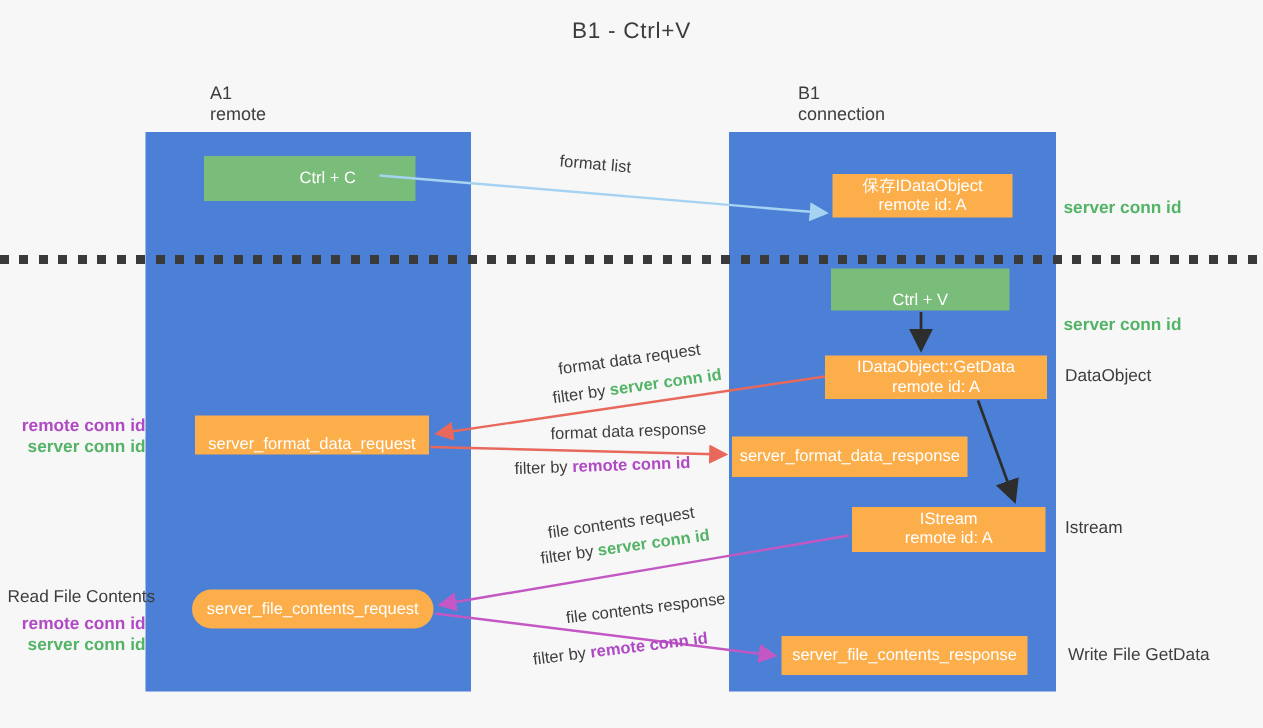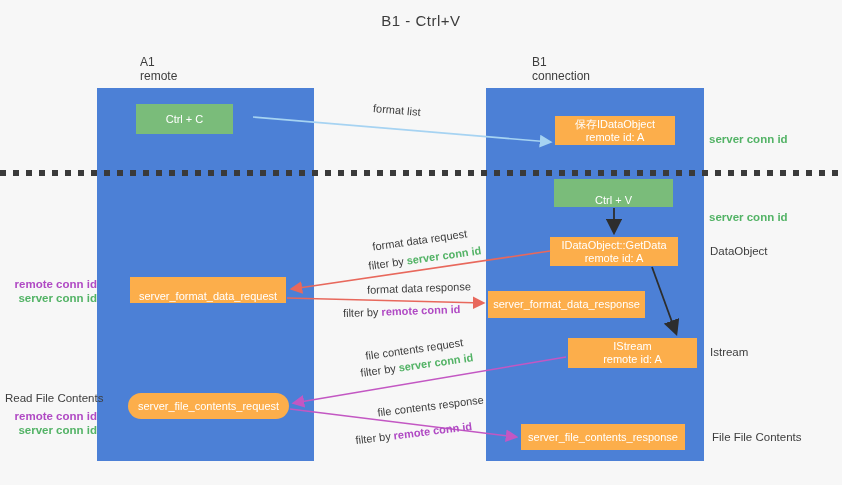--- a/index.html
+++ b/index.html
@@ -81,34 +81,34 @@
   </defs>
   <line x1="253" y1="117" x2="550" y2="142" stroke="#a6d3f2" stroke-width="1.6" marker-end="url(#ah-blue)"></line>
   <line x1="614" y1="208" x2="614" y2="232" stroke="#2d2d2d" stroke-width="1.8" marker-end="url(#ah-black)"></line>
   <line x1="550" y1="251" x2="292" y2="289" stroke="#e8685c" stroke-width="1.6" marker-end="url(#ah-red)"></line>
   <line x1="287" y1="298" x2="483" y2="303" stroke="#e8685c" stroke-width="1.6" marker-end="url(#ah-red)"></line>
   <line x1="652" y1="267" x2="676" y2="333" stroke="#2d2d2d" stroke-width="1.8" marker-end="url(#ah-black)"></line>
   <line x1="566" y1="357" x2="294" y2="403" stroke="#c357c3" stroke-width="1.6" marker-end="url(#ah-magenta)"></line>
   <line x1="290" y1="409" x2="516" y2="437" stroke="#c357c3" stroke-width="1.6" marker-end="url(#ah-magenta)"></line>
 </svg>
 
-<div class="abs box green" style="left:136px;top:104px;width:97px;height:30px;">
+<div class="abs box green" style="left:136px;top:104px;width:117px;height:30px;padding-left:24px;">
   <span>Ctrl + C</span>
 </div>
 
 <div class="abs box orange" style="left:555px;top:116px;width:120px;height:29px;">
   <span>保存IDataObject</span>
   <span>remote id: A</span>
 </div>
 
 <div class="abs box green" style="left:554px;top:179px;width:119px;height:28px;justify-content:flex-end;">
   <span>Ctrl + V</span>
 </div>
 
-<div class="abs box orange" style="left:550px;top:237px;width:128px;height:29px;">
+<div class="abs box orange" style="left:550px;top:237px;width:148px;height:29px;">
   <span>IDataObject::GetData</span>
   <span>remote id: A</span>
 </div>
 
 <div class="abs box orange" style="left:130px;top:277px;width:156px;height:26px;justify-content:flex-end;">
   <span>server_format_data_request</span>
 </div>
 
 <div class="abs box orange" style="left:488px;top:291px;width:157px;height:27px;">
   <span>server_format_data_response</span>
@@ -146,19 +146,19 @@
 
 <div class="abs lbl" style="left:377px;top:400px;transform:rotate(-7deg);">file contents response</div>
 <div class="abs lbl" style="left:355px;top:427px;transform:rotate(-7deg);">
   <span>filter by</span><span class="purple-t filter-gap">remote conn id</span>
 </div>
 
 <div class="abs lbl side green-t" style="left:709px;top:133px;">server conn id</div>
 <div class="abs lbl side green-t" style="left:709px;top:211px;">server conn id</div>
 <div class="abs lbl side dark-t" style="left:710px;top:245px;">DataObject</div>
 <div class="abs lbl side dark-t" style="left:710px;top:346px;">Istream</div>
-<div class="abs lbl side dark-t" style="left:712px;top:431px;">File File Contents</div>
+<div class="abs lbl side dark-t" style="left:712px;top:431px;">Write File GetData</div>
 
 <div class="abs lbl side left-stack purple-t" style="left:5px;top:278px;">remote conn id</div>
 <div class="abs lbl side left-stack green-t" style="left:5px;top:292px;">server conn id</div>
 <div class="abs lbl side left-stack dark-t" style="left:5px;top:392px;">Read File Contents</div>
 <div class="abs lbl side left-stack purple-t" style="left:5px;top:410px;">remote conn id</div>
 <div class="abs lbl side left-stack green-t" style="left:5px;top:424px;">server conn id</div>
 
 </body></html>

